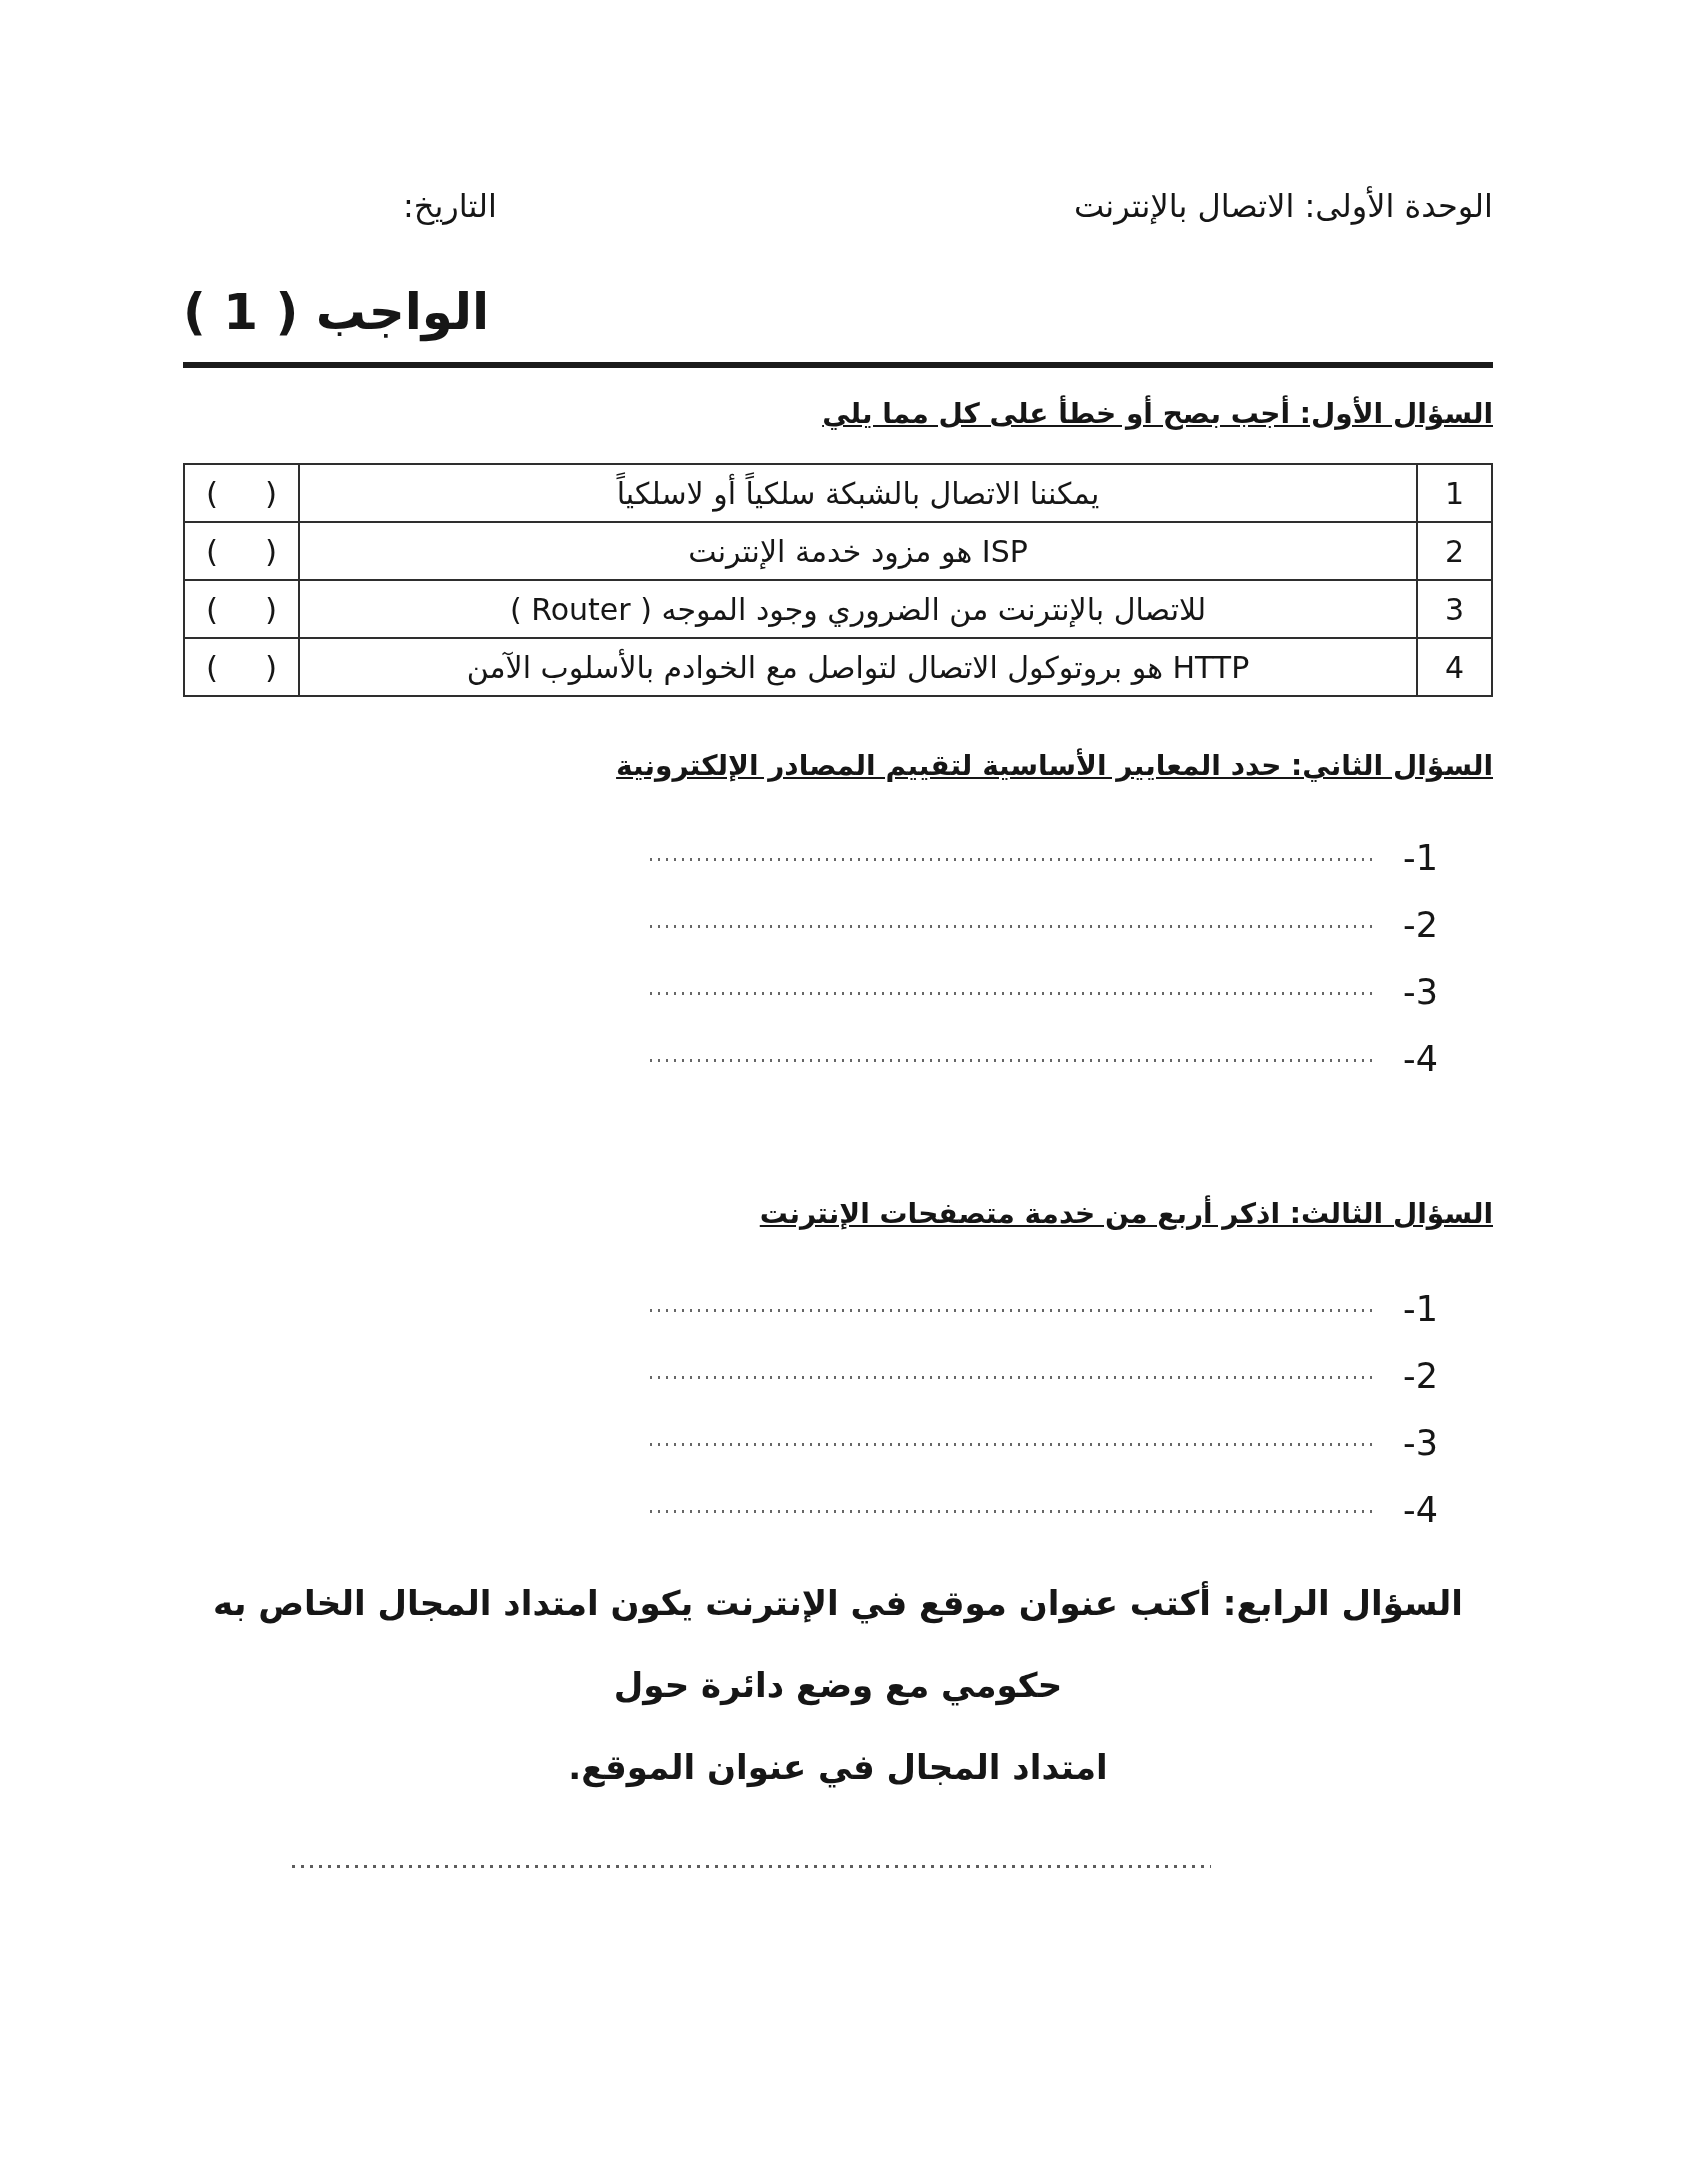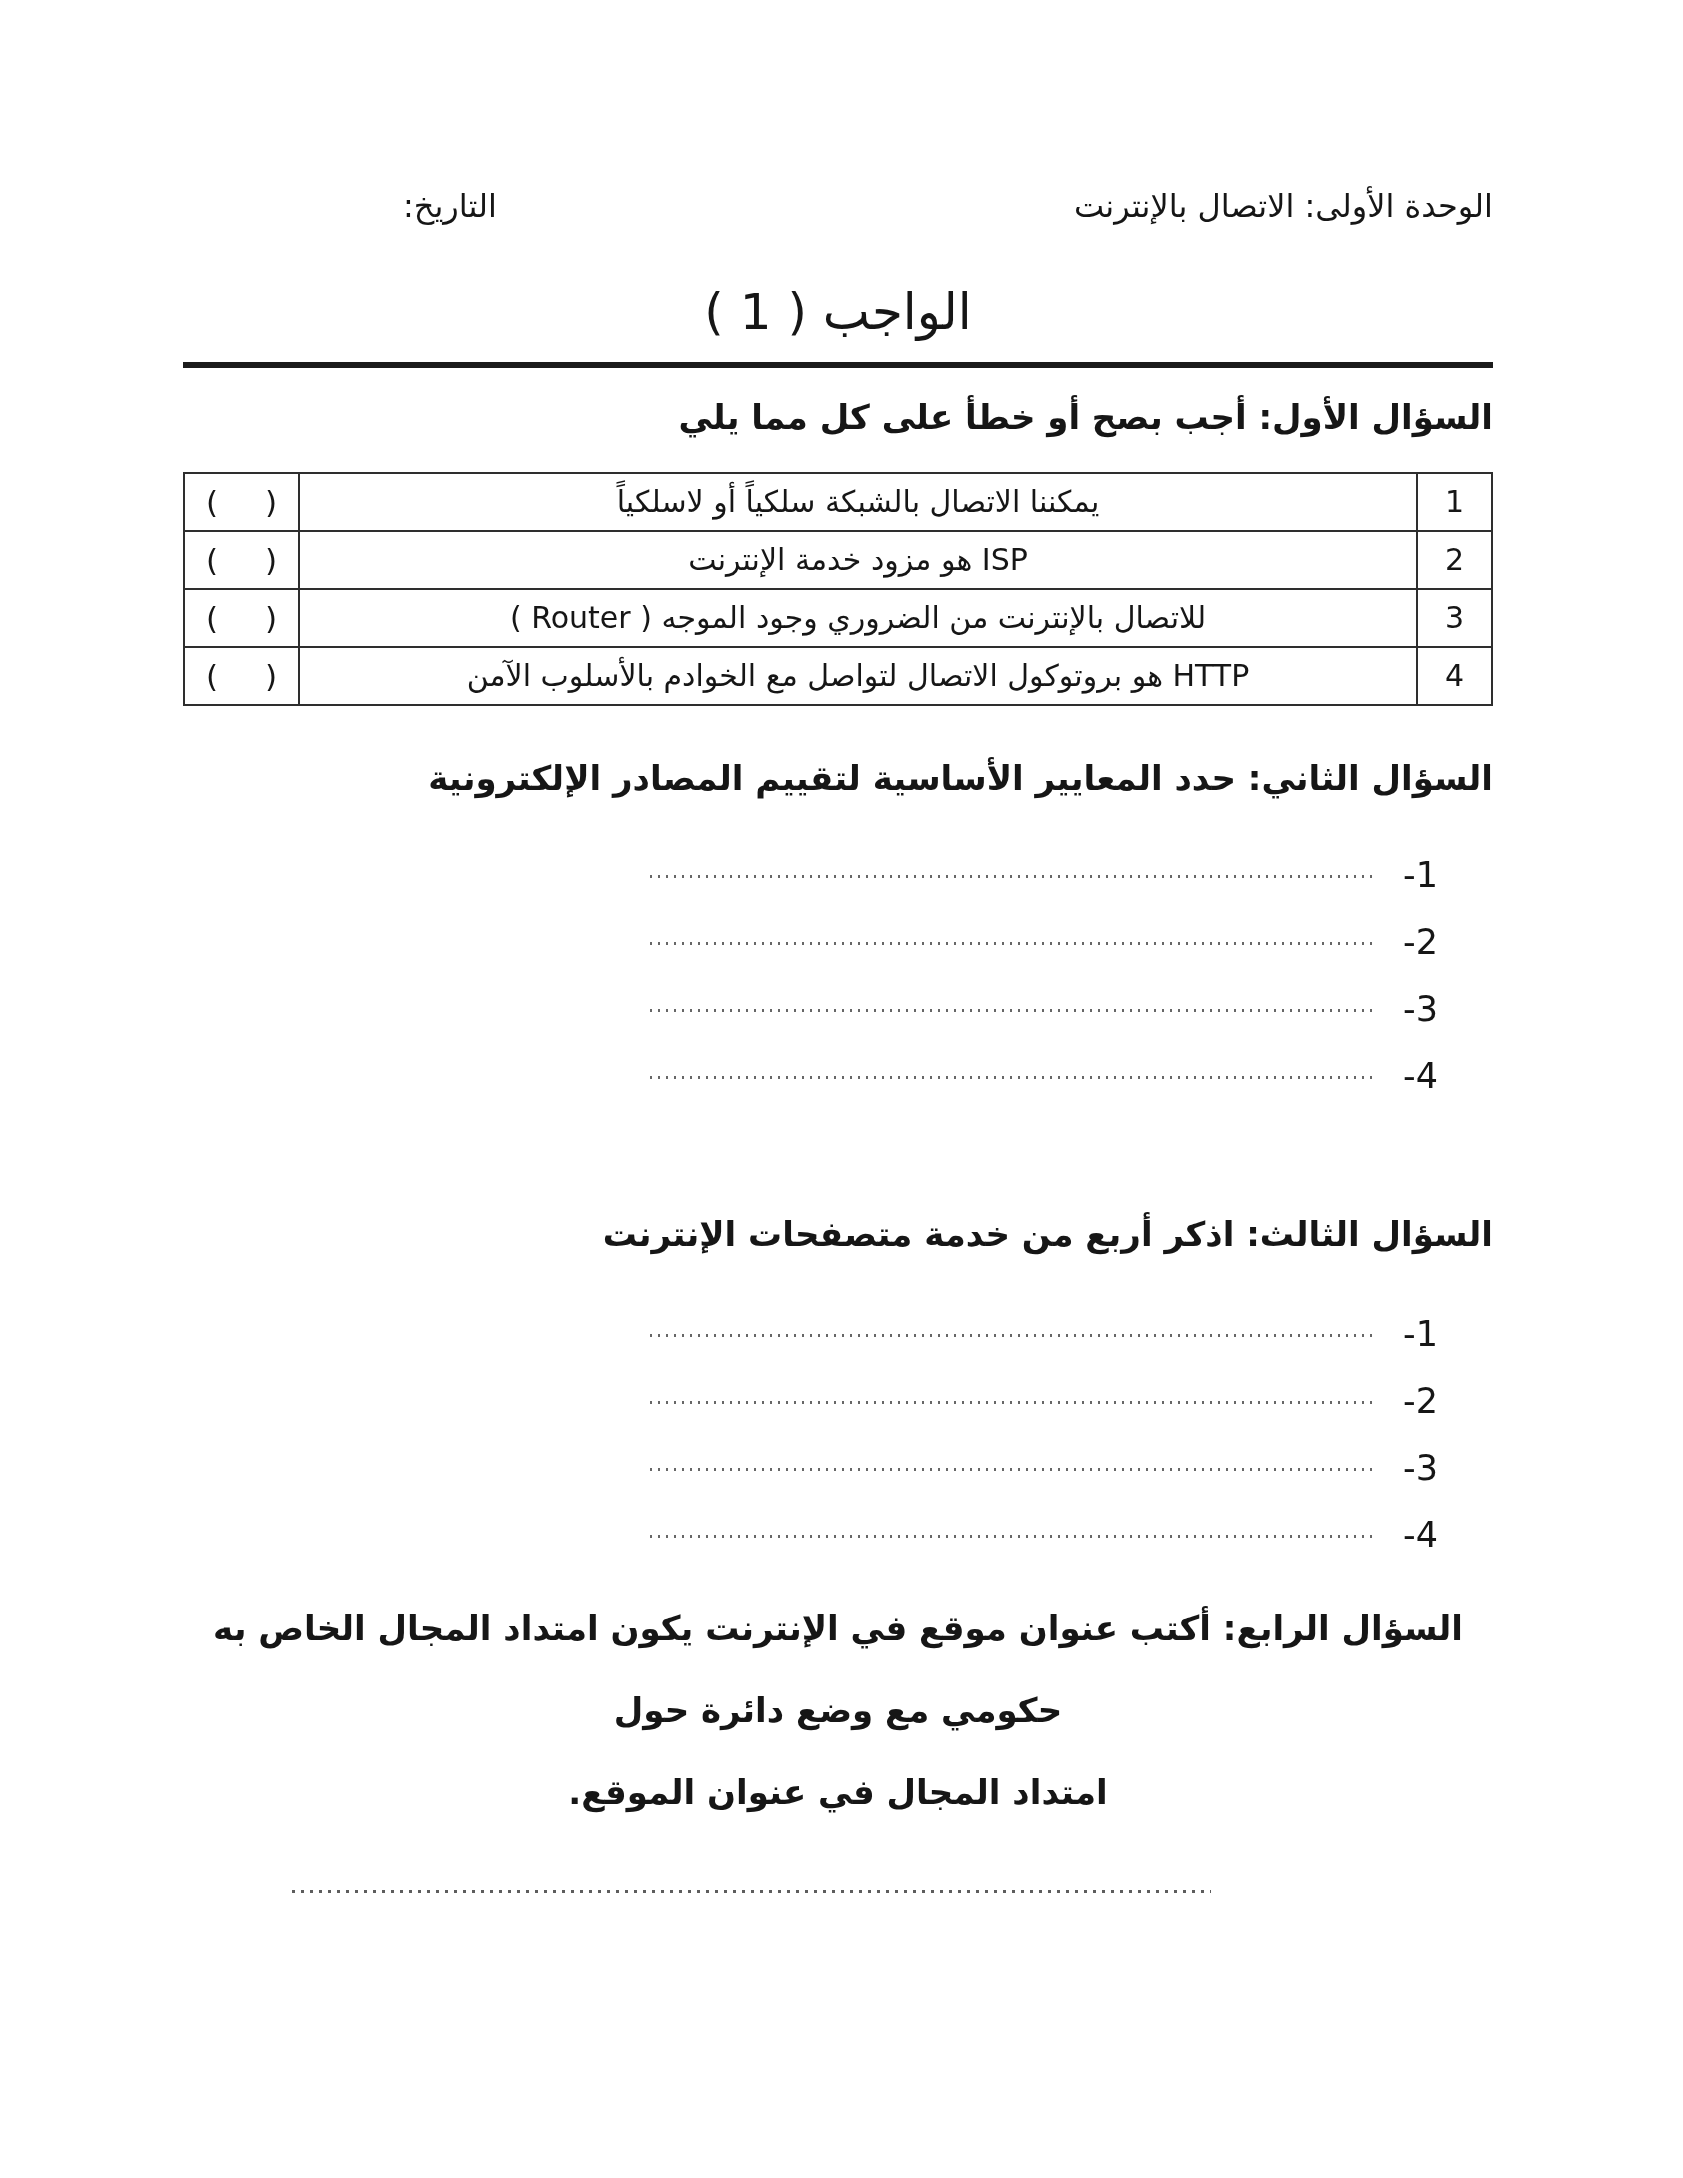--- a/index.html
+++ b/index.html
@@ -12,26 +12,26 @@
   .content { padding:0 190px 0 183px; }
 
   
   .doc-header {
     display:flex; justify-content:space-between; align-items:flex-start;
     padding:186px 0 0 220px; font-size:32px; line-height:1.3;
   }
 
   
   .title {
-    text-align:center; font-size:50px; font-weight:400; margin-top:51px; line-height:1.35;
+    text-align:left; font-size:50px; font-weight:700; margin-top:51px; line-height:1.35;
   }
   .title-rule { border:0; border-top:6px solid #1b1b1b; margin:16px 0 0 0; }
 
   
-  .q-heading { font-size:34px; font-weight:700; line-height:1.4; }
+  .q-heading { font-size:28px; font-weight:700; line-height:1.4;text-decoration:underline; }
   .q1-heading { margin-top:26px; }
   .q2-heading { margin-top:49px; }
   .q3-heading { margin-top:117px; }
 
   
   table.tf { width:100%; border-collapse:collapse; margin-top:30px; table-layout:fixed; }
   table.tf td {
     border:2px solid #2e2e2e; height:54px; font-size:30px; vertical-align:middle;
   }
   td.cell-num { width:71px; text-align:center; }

